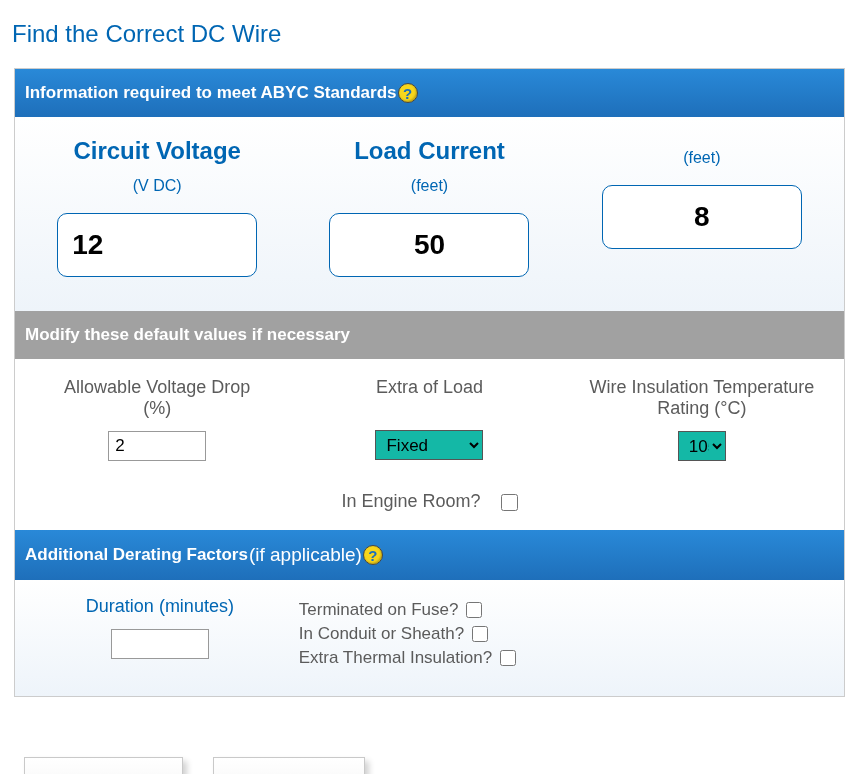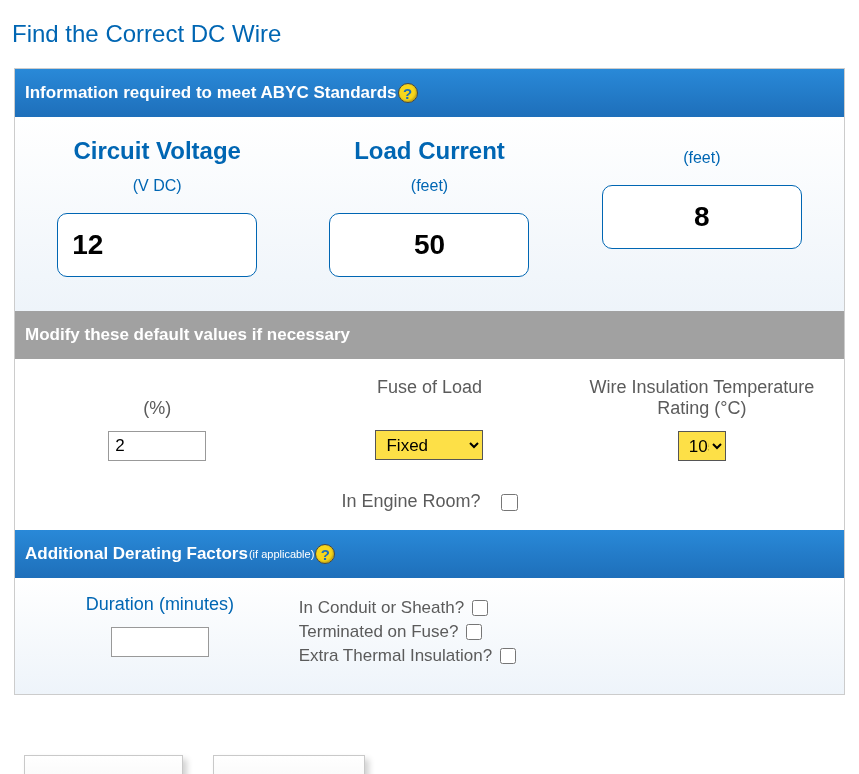--- a/index.html
+++ b/index.html
@@ -3,33 +3,33 @@
 <meta charset="utf-8">
 <style>
 * { box-sizing: border-box; margin: 0; padding: 0; }
 body { font-family: Arial, Helvetica, sans-serif; background: #fff; width: 859px; }
 .page-title { color: #0066b3; font-size: 24px; font-weight: normal; padding: 20px 0 20px 12px; }
 .wrap { padding: 0 14px; }
 .panel { border: 1px solid #ccc; }
 .hdr { color: #fff; font-size: 17px; font-weight: bold; padding: 14px 10px; display: flex; align-items: center; gap: 1px; }
 .hdr-blue { background: linear-gradient(#2989d8,#1e6fba); }
 .hdr-grey { background: #a1a1a1; }
-.hdr-sub { font-weight: normal; font-size: 11px; text-align: right; }
+.hdr-sub { font-weight: normal; font-size: 19px; text-align: right; }
 .help-icon { width: 20px; height: 20px; border-radius: 50%; background: #f7d61b; color: #1e6fba; font-size: 15px; font-weight: bold; display: inline-flex; align-items: center; justify-content: center; border: 1px solid #444; box-shadow: inset -1px -1px 2px rgba(0,0,0,.25); cursor: pointer; }
 .section-body { background: linear-gradient(#fff,#eef4fa); padding: 20px 6px 34px; }
 .row3 { display: flex; justify-content: space-between; }
 .col { text-align: center; flex: 1; }
 .lbl-big { color: #0066b3; font-size: 24px; font-weight: bold; }
 .lbl-unit { color: #0066b3; font-size: 16px; margin-top: 12px; }
 .big-input { margin-top: 18px; width: 200px; height: 64px; border: 1px solid #0066b3; border-radius: 10px; font-size: 28px; font-weight: bold; text-align: center; }
 #voltage-input { text-align: left; padding-left: 14px; }
 .def-body { background: #fff; padding: 18px 6px 18px; }
 .lbl-med { color: #5b5b5b; font-size: 18px; }
 .sm-input { margin-top: 12px; width: 98px; height: 30px; border: 1px solid #999; font-size: 17px; padding-left: 6px; }
-.sel { margin-top: 12px; height: 30px; width: 108px; border: 1px solid #555; font-size: 17px; padding-left: 6px; background: #fde047; }
+.sel { margin-top: 12px; height: 30px; width: 108px; border: 1px solid #555; font-size: 17px; padding-left: 6px; background: #14b8a6; }
 .engine-row { text-align: center; margin-top: 30px; color: #5b5b5b; font-size: 18px; }
 .derate-body { background: linear-gradient(#fff,#eef4fa); padding: 16px 6px 24px; }
 .derate-row { display: flex; }
 .derate-left { flex: 0 0 34%; text-align: center; }
 .derate-right { flex: 1; padding-left: 0; }
 .chk-line { color: #5b5b5b; font-size: 17px; margin: 4px 0; display: flex; align-items: center; }
 .chk-line input { margin-left: 8px; width: 16px; height: 16px; }
 .btns { padding: 60px 0 0 24px; display: flex; gap: 30px; }
 .btn { padding: 18px 34px; font-size: 20px; font-weight: bold; border: 1px solid #c9c9c9; background: linear-gradient(#fff,#f1f1f1); box-shadow: 4px 4px 6px rgba(0,0,0,.18); cursor: pointer; }
 .btn-calc { color: #0066b3; }
@@ -68,27 +68,27 @@
   </div>
 
   <div class="hdr hdr-grey">
     <span>Modify these default values if necessary</span>
   </div>
 
   <div class="def-body">
     <div class="row3">
       <div class="col">
         <div class="lbl-med">
-          <br>
+          <span>Allowable Voltage Drop</span><br>
           <span>(%)</span>
         </div>
         <input class="sm-input" value="2" style="">
       </div>
       <div class="col">
-        <div class="lbl-med">Fuse of Load</div>
+        <div class="lbl-med">Extra of Load</div>
         <div style="height:20px"></div>
         <select class="sel">
           <option>Fixed</option>
         </select>
       </div>
       <div class="col">
         <div class="lbl-med">
           <span>Wire Insulation Temperature</span><br>
           <span>Rating (°C)</span>
         </div>
@@ -111,25 +111,25 @@
   </div>
 
   <div class="derate-body">
     <div class="derate-row">
       <div class="derate-left">
         <div class="lbl-med" style="color:#0066b3">Duration (minutes)</div>
         <input class="sm-input" value="" style="">
       </div>
       <div class="derate-right">
         <div class="chk-line">
-          <span>In Conduit or Sheath?</span>
+          <span>Terminated on Fuse?</span>
           <input type="checkbox" style="">
         </div>
         <div class="chk-line">
-          <span>Terminated on Fuse?</span>
+          <span>In Conduit or Sheath?</span>
           <input type="checkbox" style="">
         </div>
         <div class="chk-line">
           <span>Extra Thermal Insulation?</span>
           <input type="checkbox" style="">
         </div>
       </div>
     </div>
   </div>
 

